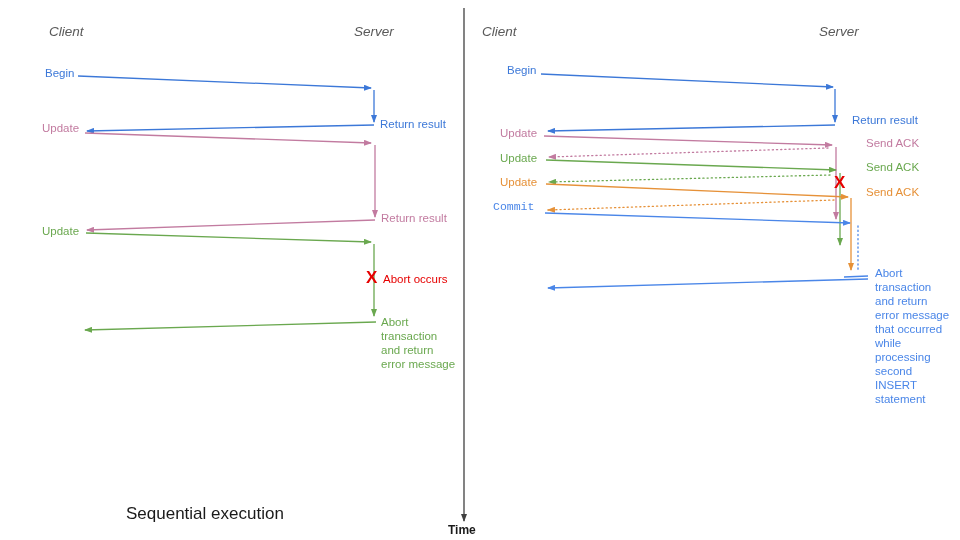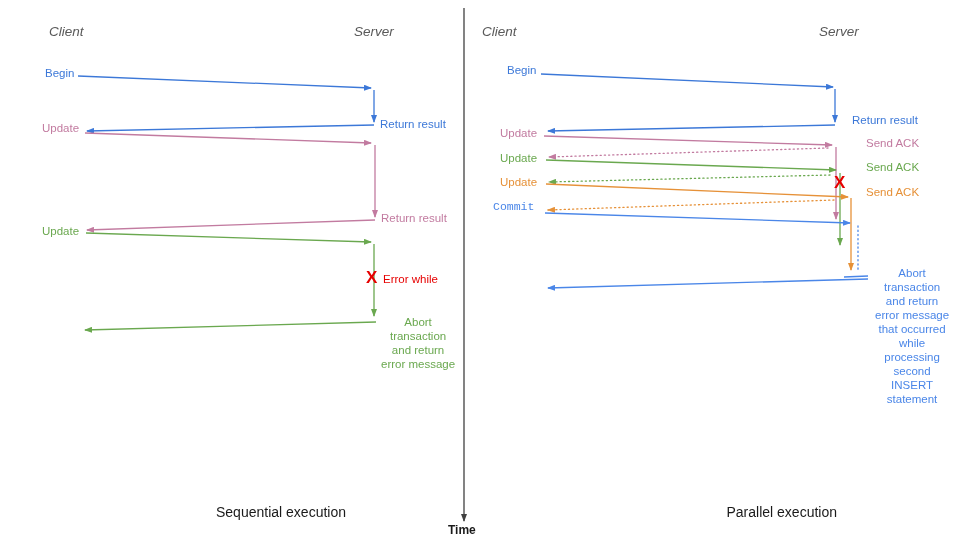--- a/index.html
+++ b/index.html
@@ -9,39 +9,38 @@
     background:#ffffff;
     overflow:hidden;
     font-family:"Liberation Sans", sans-serif;
   }
   #diagram-svg{position:absolute;left:0;top:0;}
   .lbl{
     position:absolute;
     font-size:11.5px;
     line-height:1.15;
     white-space:nowrap;
-    text-align:center;
   }
   .hdr{
     font-size:13.5px;
     font-style:italic;
   }
   .note{
     white-space:pre-line;
     line-height:14px;
   }
   .xmark{
     font-size:17px;
     font-weight:bold;
     line-height:1;
   }
   .ptitle{
-    font-size:14px;
+    font-size:17px;
     width:220px;
-    text-align:right;
+    text-align:left;
     white-space:nowrap;
   }
   .tlabel{
     font-size:12px;
     font-weight:bold;
   }
 </style>
 </head>
 <body>
 
@@ -110,21 +109,21 @@
 
   <div class="lbl" style="left: 45px; top: 67px; color: rgb(60, 120, 216);">Begin</div>
   <div class="lbl" style="left: 380px; top: 118px; color: rgb(60, 120, 216);">Return result</div>
 
   <div class="lbl" style="left: 42px; top: 122px; color: rgb(194, 123, 160);">Update</div>
   <div class="lbl" style="left: 381px; top: 212px; color: rgb(194, 123, 160);">Return result</div>
 
   <div class="lbl" style="left: 42px; top: 225px; color: rgb(106, 168, 79);">Update</div>
 
   <div class="lbl xmark" style="left: 366px; top: 269px; color: rgb(230, 0, 0);">X</div>
-  <div class="lbl" style="left: 383px; top: 273px; color: rgb(230, 0, 0);">Error while</div>
+  <div class="lbl" style="left: 383px; top: 273px; color: rgb(230, 0, 0);">Abort occurs</div>
 
   <div class="lbl note" style="left: 381px; top: 315px; color: rgb(106, 168, 79);">Abort
 transaction
 and return
 error message</div>
 
   <div class="lbl ptitle" style="left: 126px; top: 504px; color: rgb(26, 26, 26);">Sequential execution</div>
 
   <div class="lbl hdr" style="left: 482px; top: 24px; color: rgb(89, 89, 89);">Client</div>
   <div class="lbl hdr" style="left: 819px; top: 24px; color: rgb(89, 89, 89);">Server</div>
@@ -149,17 +148,16 @@
 transaction
 and return
 error message
 that occurred
 while
 processing
 second
 INSERT
 statement</div>
 
-  <div class="lbl ptitle" style="left: 617px; top: 504px; color: rgb(26, 26, 26);">Parallel execution</div>
 
   <div class="lbl tlabel" style="left: 448px; top: 524px; color: rgb(26, 26, 26);">Time</div>
 
 </div>
 
 </body></html>

